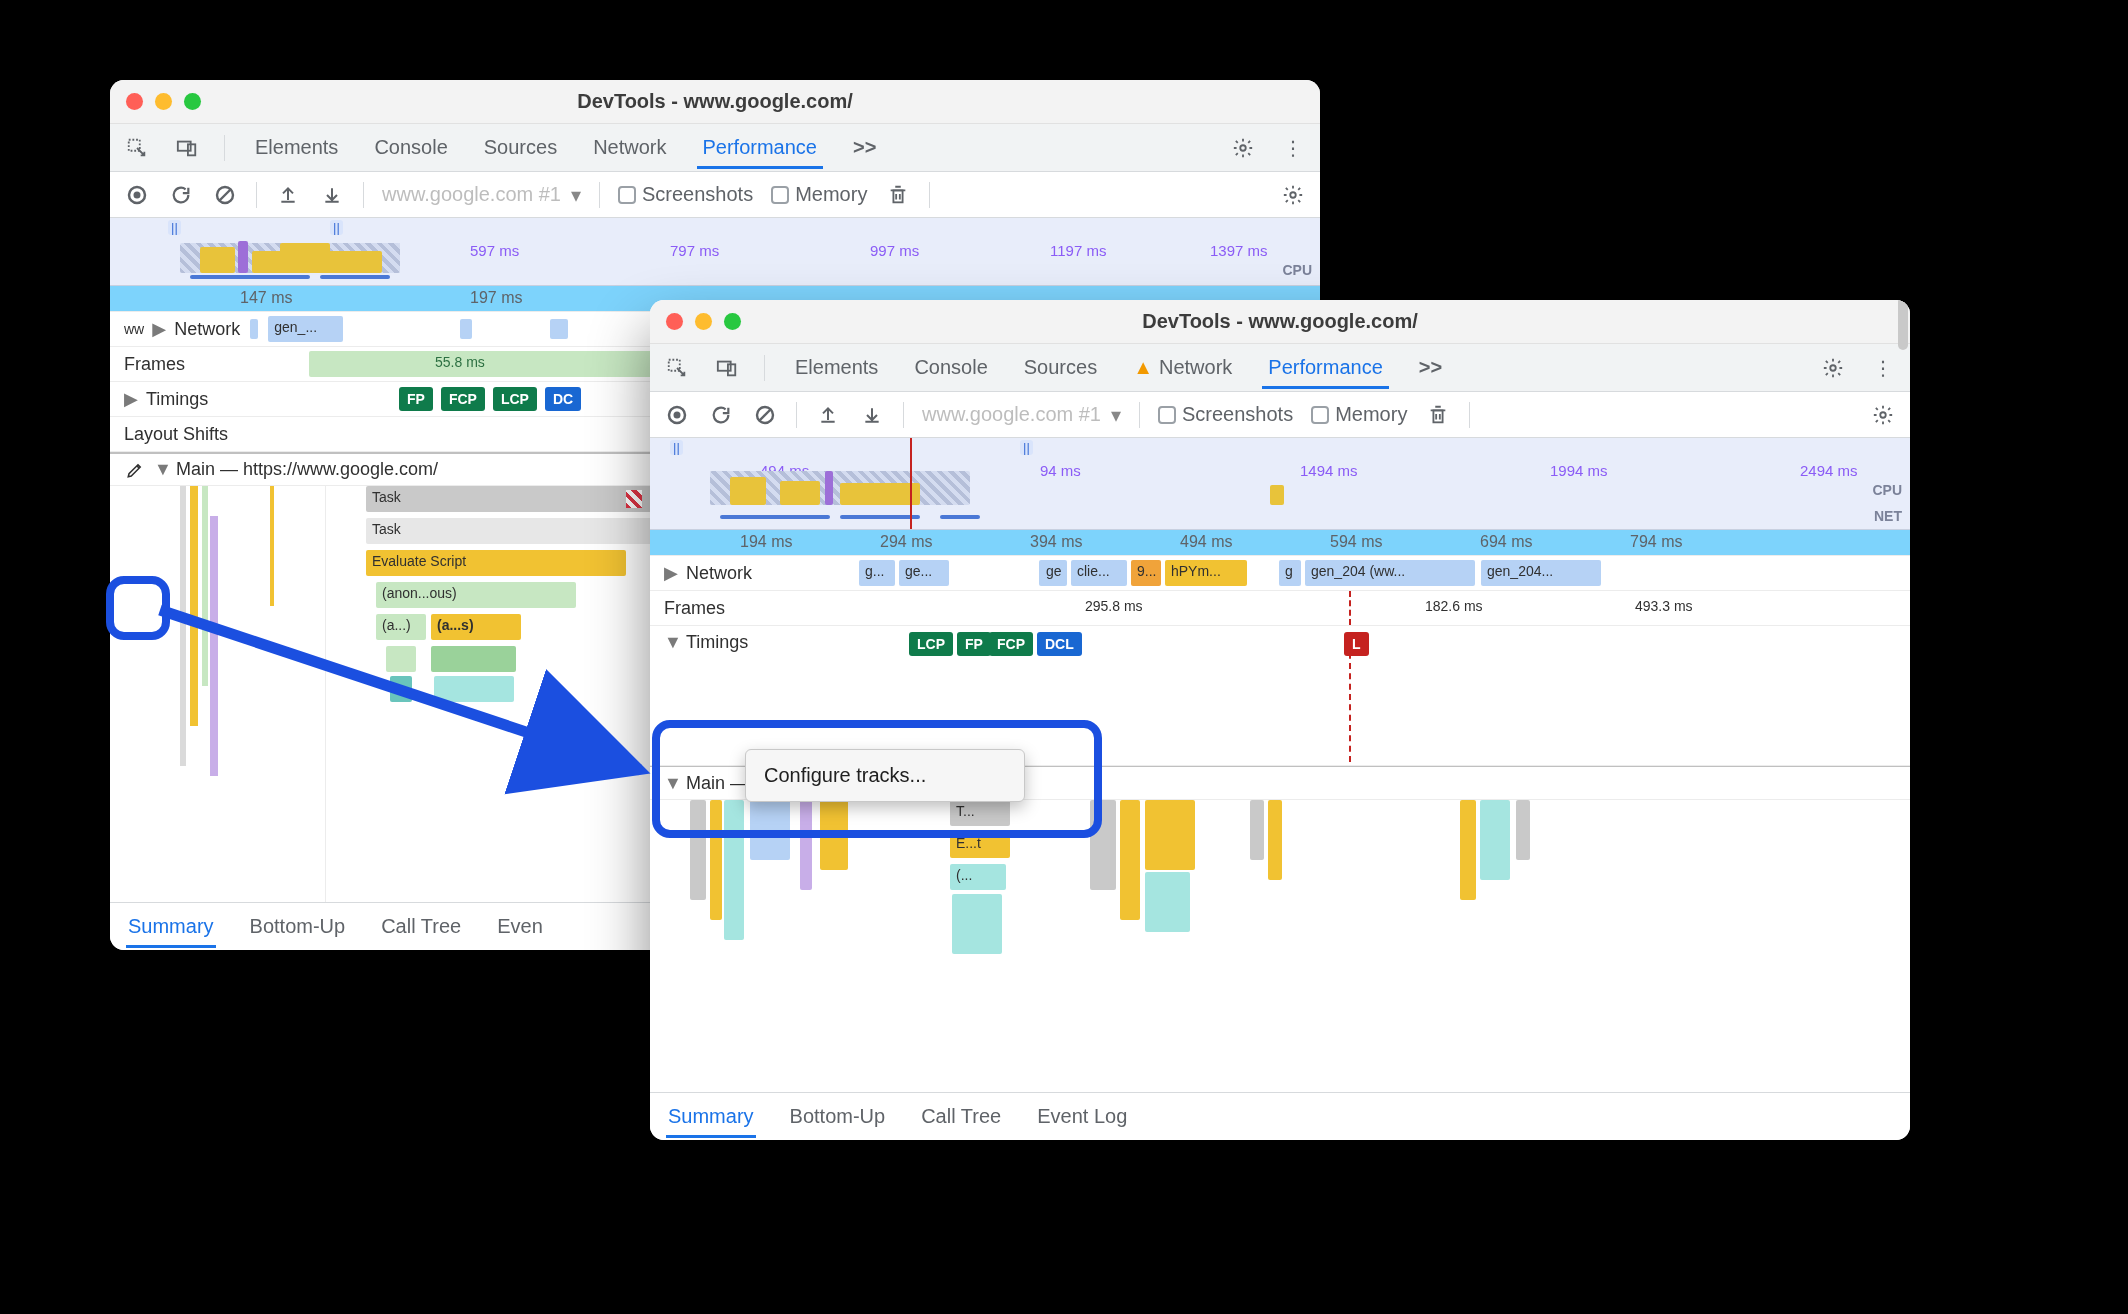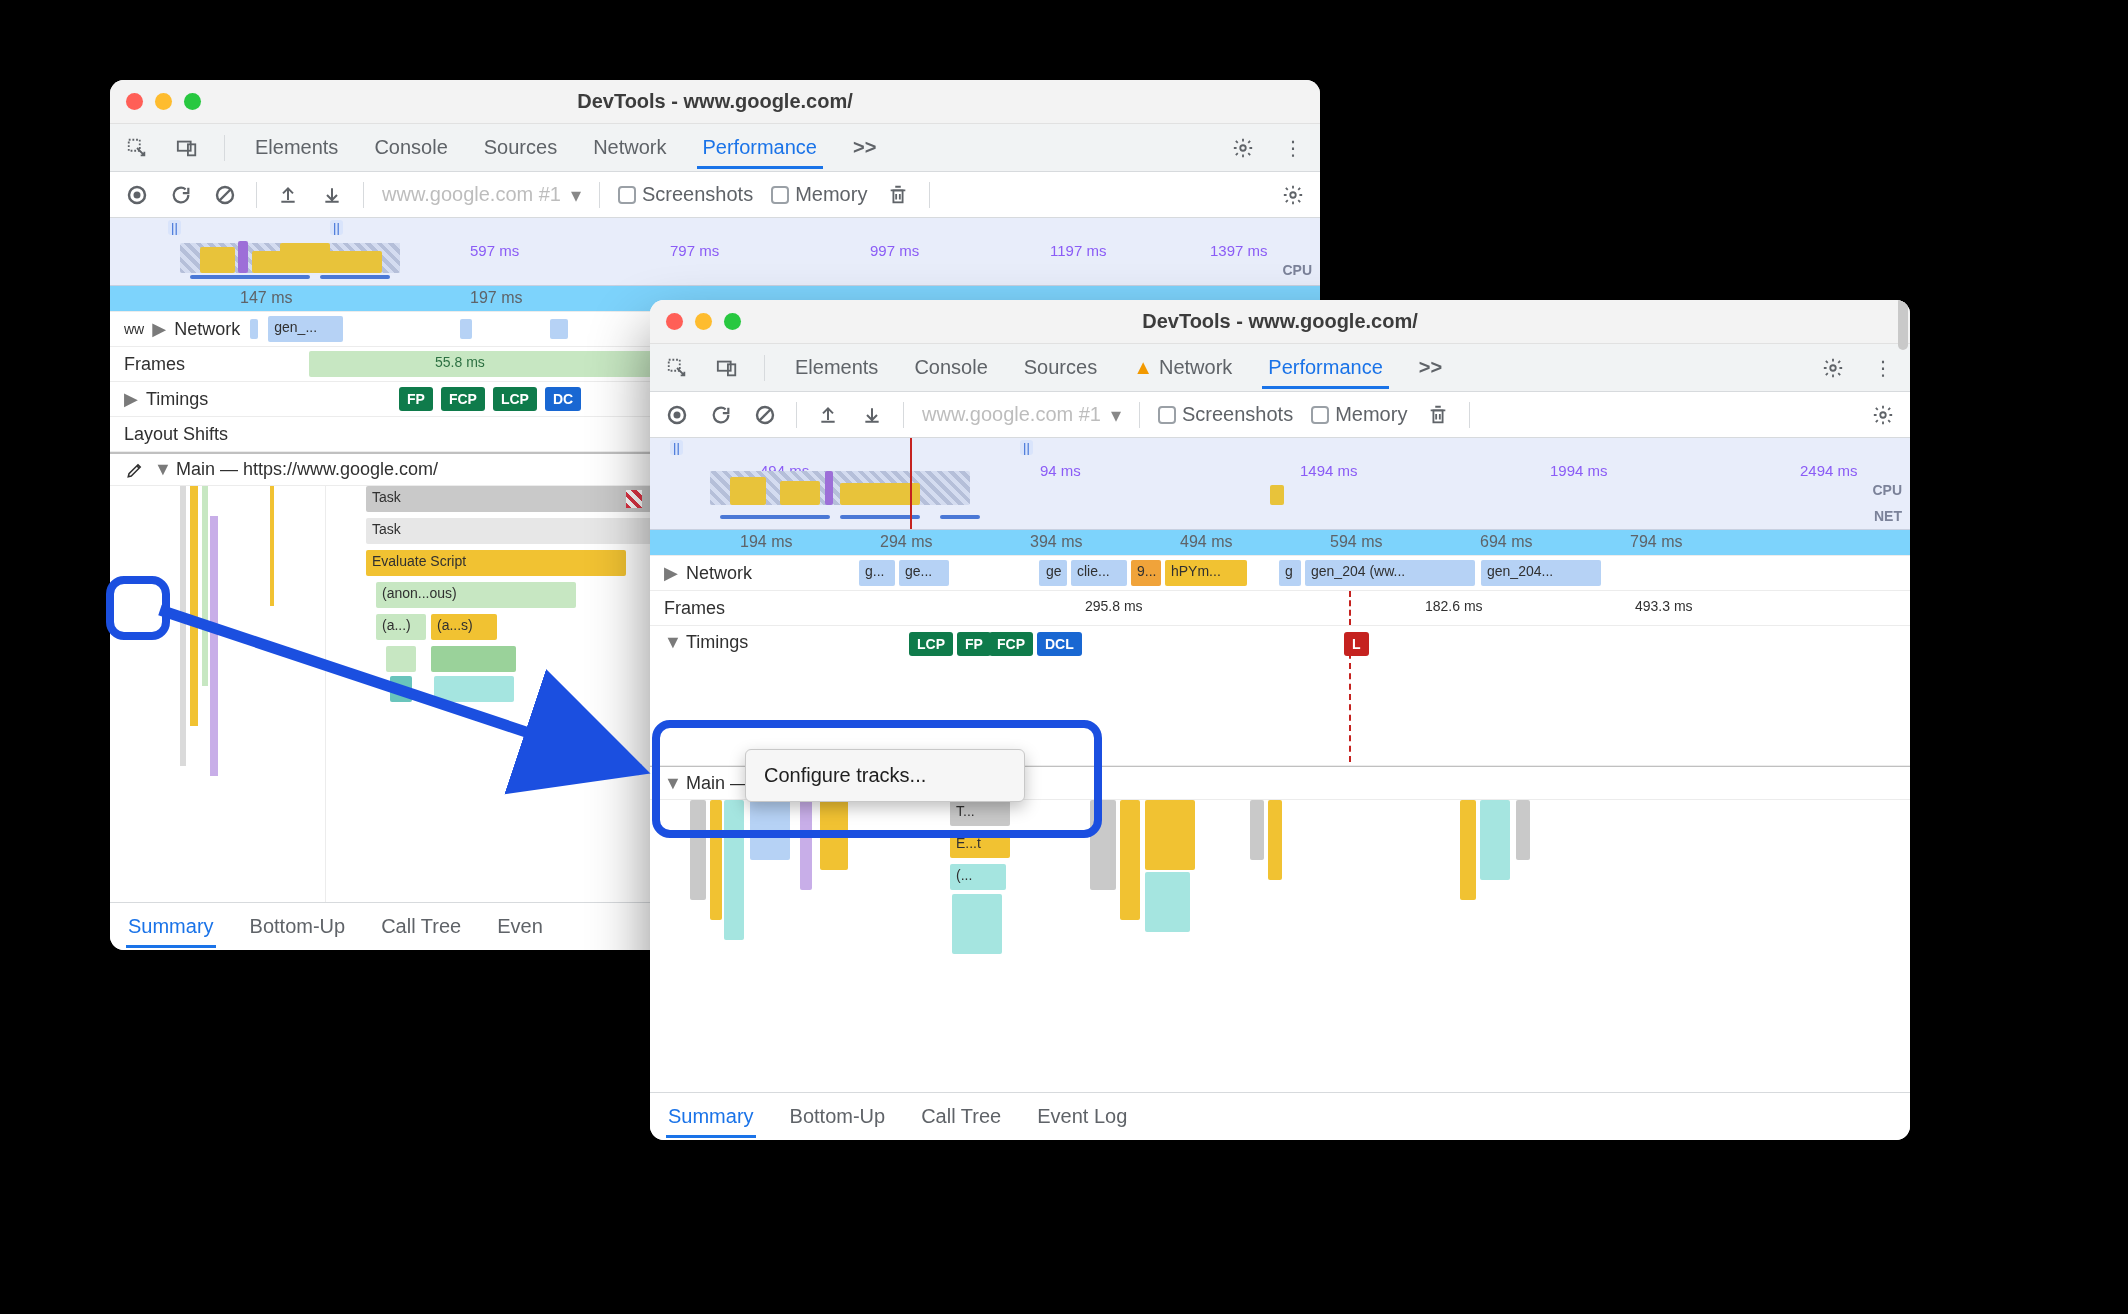--- a/index.html
+++ b/index.html
@@ -405,21 +405,21 @@
 
       <div class="bar c-lgrey" style="left:40px; top:32px; width:420px;">Task</div>
 
       <div class="bar c-yellow" style="left:40px; top:64px; width:260px;">Evaluate Script</div>
       <div class="bar c-yellow" style="left:330px; top:64px; width:60px;">Fun.</div>
 
       <div class="bar c-lgreen" style="left:50px; top:96px; width:200px;">(anon...ous)</div>
       <div class="bar c-lgreen" style="left:330px; top:96px; width:60px;">b...</div>
 
       <div class="bar c-lgreen" style="left:50px; top:128px; width:50px;">(a...)</div>
-      <div class="bar c-yellow" style="left:105px; top:128px; width:66px;">(a...s)</div>
+      <div class="bar c-yellow" style="left:105px; top:128px; width:90px;font-weight:bold;">(a...s)</div>
       <div class="bar c-green2" style="left:330px; top:128px; width:60px;">s_...</div>
 
       <div class="bar c-lgreen" style="left:60px; top:160px; width:30px;"></div>
       <div class="bar c-green2" style="left:105px; top:160px; width:85px;"></div>
       <div class="bar c-teal" style="left:330px; top:160px; width:58px;">_...</div>
 
       <div class="bar c-teal" style="left:64px; top:190px; width:22px;"></div>
       <div class="bar c-cyan" style="left:108px; top:190px; width:80px;"></div>
       <div class="bar c-lgreen" style="left:330px; top:192px; width:56px;">(a...</div>
 

